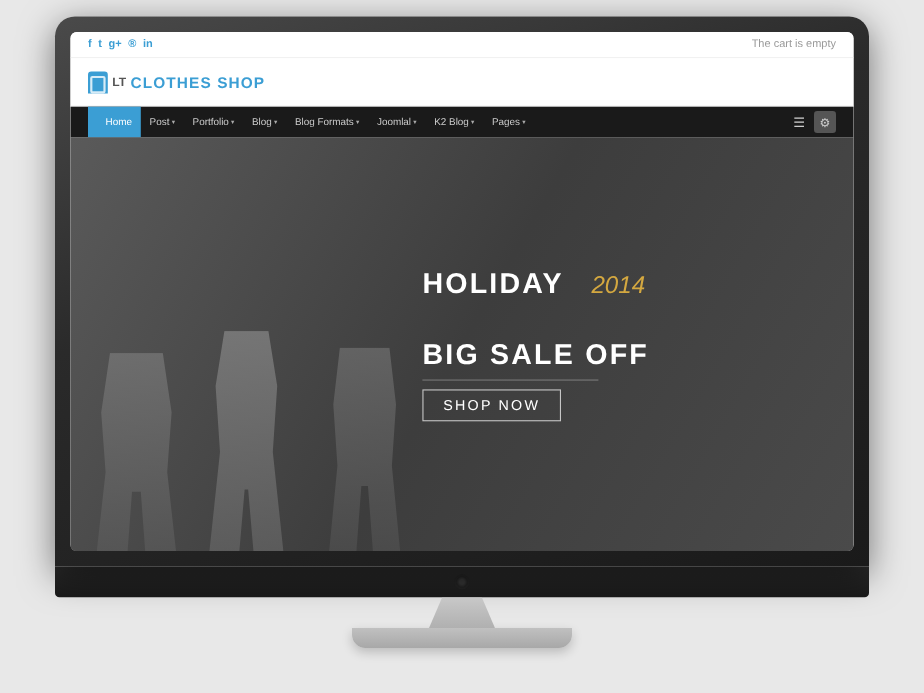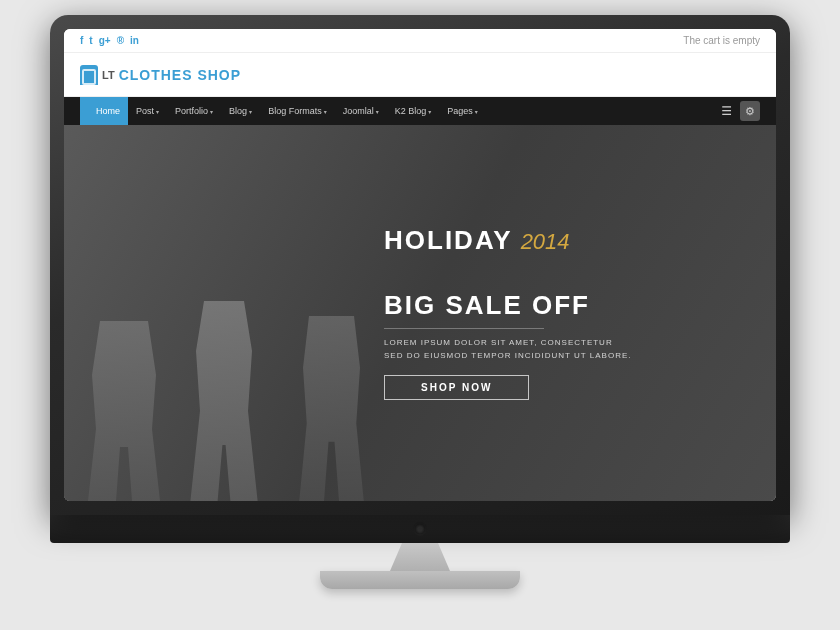--- a/index.html
+++ b/index.html
@@ -311,24 +311,24 @@
       text-transform: uppercase;
       letter-spacing: 1px;
       line-height: 1.6;
       margin-bottom: 12px;
     }
 
     .hero-btn {
       border: 1.5px solid rgba(255,255,255,0.7);
       background: transparent;
       color: #fff;
-      font-size: 10px;
-      font-weight: bold;
+      font-size: 13px;
+      font-weight: normal;
       letter-spacing: 2px;
-      padding: 6px 36px;
+      padding: 6px 18px;
       cursor: pointer;
       text-transform: uppercase;
     }
   </style>
 </head>
 <body>
 
 <div class="monitor-wrapper">
   <div class="monitor-outer">
     <div class="monitor-screen">
@@ -395,30 +395,26 @@
       </div>
 
       <div class="site-hero">
         <div class="hero-bg"></div>
 
         <div class="figure figure-left"></div>
         <div class="figure figure-center"></div>
         <div class="figure figure-right"></div>
 
         <div class="hero-content">
-          <div style="display:flex;align-items:baseline;gap:0;">
+          <div style="display:flex;align-items:baseline;gap:17px;">
             <span class="hero-title-line1">HOLIDAY</span>
             <span class="hero-title-year">2014</span>
           </div>
           <div class="hero-title-line2">BIG SALE OFF</div>
           <div class="hero-divider"></div>
-          <div class="hero-desc">
-            <div>LOREM IPSUM DOLOR SIT AMET, CONSECTETUR</div>
-            <div>SED DO EIUSMOD TEMPOR INCIDIDUNT UT LABORE.</div>
-          </div>
           <button class="hero-btn">SHOP NOW</button>
         </div>
       </div>
 
     </div>
   </div>
 
   <div class="monitor-bezel-bottom">
     <div class="monitor-camera"></div>
   </div>

